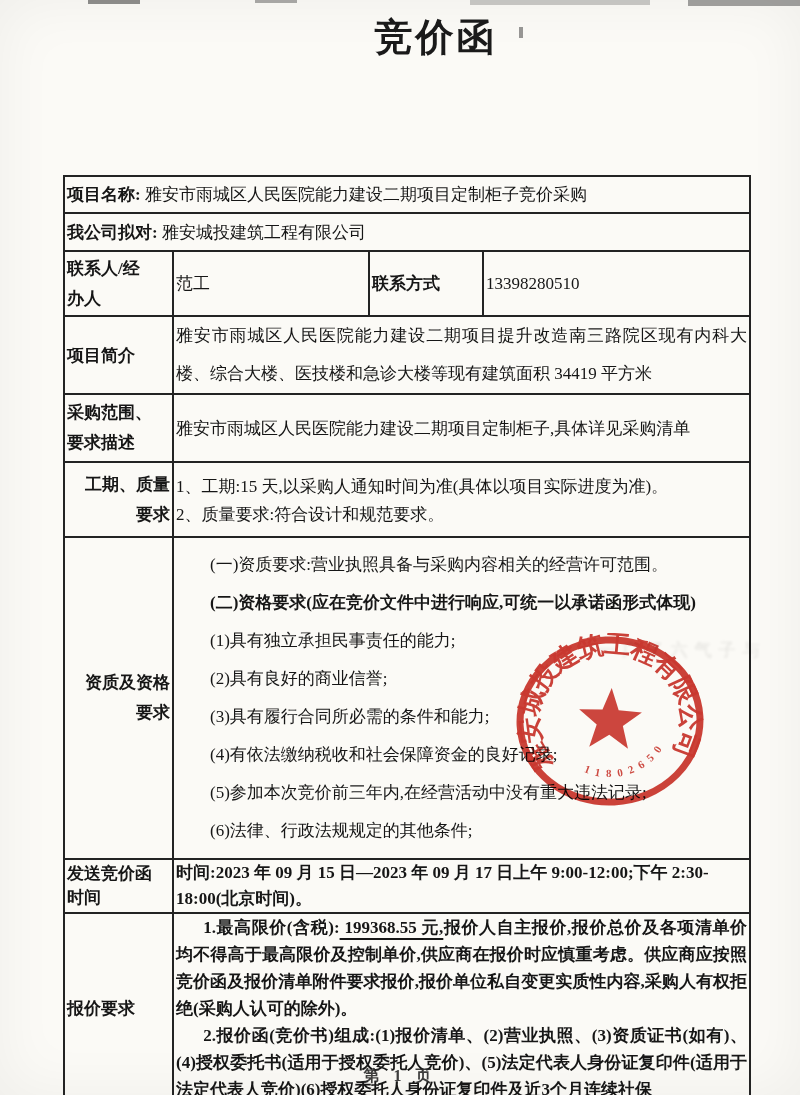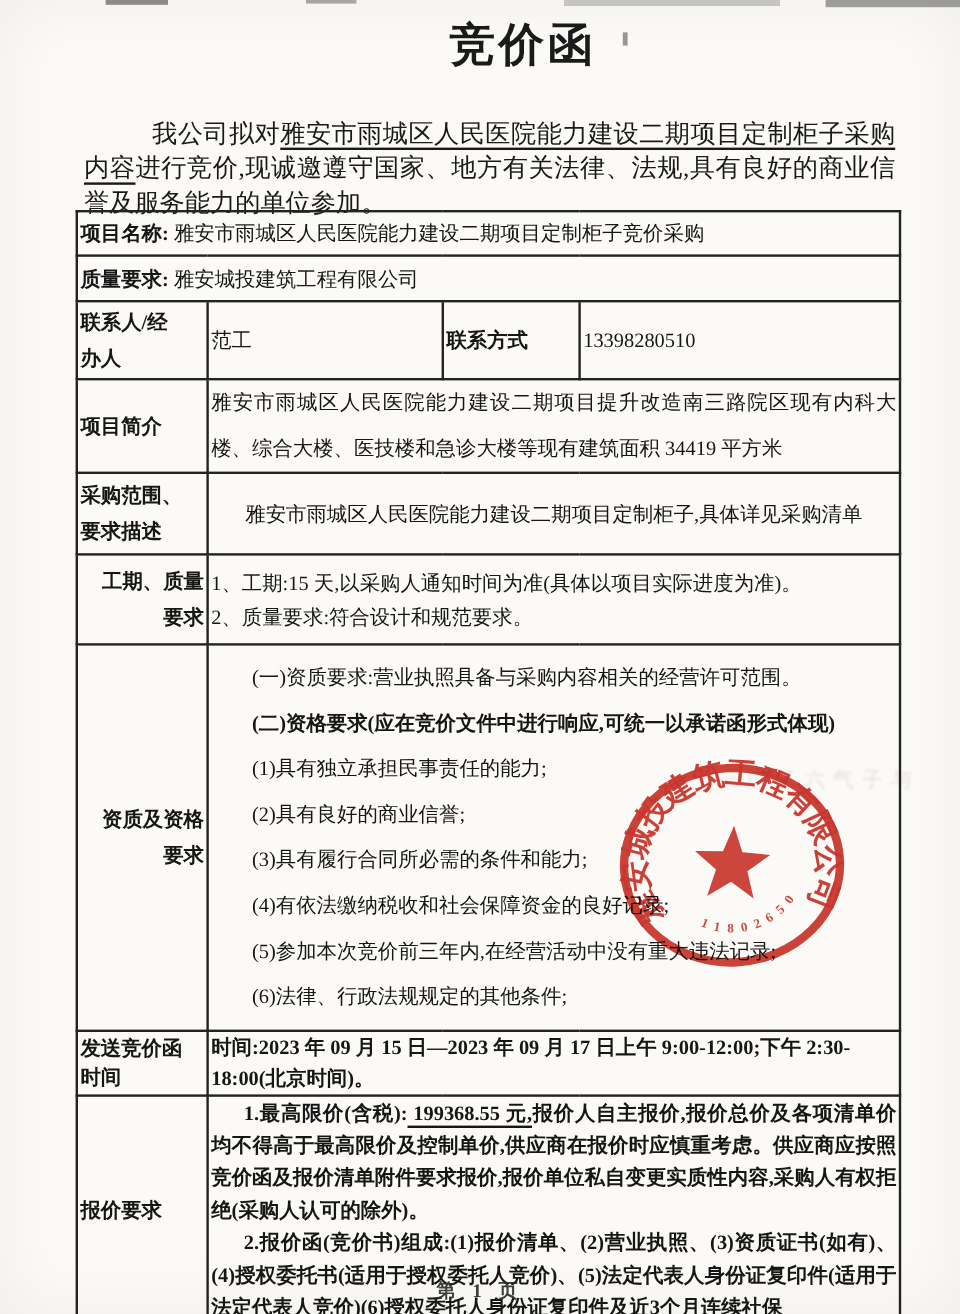--- a/index.html
+++ b/index.html
@@ -27,21 +27,21 @@
   }
   table.doc td{
     border:2px solid #232323;padding:0 2px;vertical-align:middle;overflow:hidden;
   }
   .lbl{font-weight:700;}
   .inline-lbl{font-weight:700;}
   td.toppad{vertical-align:top;padding-top:10px;}
   .lline{display:block;line-height:30px;}
   .ctr{text-align:right;}
   .brief-content{line-height:38px;text-align:justify;vertical-align:top;padding-top:4px;margin-top:10px;}
-  .scope-content{text-align:center;}
+  .scope-content{text-align:left;}
   .sched{line-height:26px;padding-top:2px;}
   .qual-cell{vertical-align:top;padding-top:12px;}
   .qline{height:38px;line-height:38px;text-indent:2em;white-space:nowrap;}
   .qline.bold{font-weight:700;}
   .send-content,.quote-cell{font-weight:600;}
   .send-content{line-height:26px;margin-left:32px;}
   .quote-cell{vertical-align:top;padding:5px 10px 0 10px;}
   .quote-cell p{margin:0;line-height:27px;text-align:justify;text-indent:1.6em;}
   .footer{
     position:absolute;top:1066px;left:0;width:800px;text-align:center;
@@ -67,37 +67,36 @@
 
   <div class="artifact" style="left:88px;top:0;width:52px;height:4px;opacity:.55"></div>
   <div class="artifact" style="left:255px;top:0;width:42px;height:3px;opacity:.4"></div>
   <div class="artifact" style="left:470px;top:0;width:180px;height:5px;opacity:.25"></div>
   <div class="artifact" style="left:688px;top:0;width:112px;height:6px;opacity:.45"></div>
   <div class="artifact" style="left:519px;top:27px;width:4px;height:11px;opacity:.5"></div>
   <div class="ghost">一广了六气子与</div>
 
   <div class="title">竞价函</div>
 
-  <p class="intro"><span>我公司拟对</span><span class="u">雅安市雨城区人民医院能力建设二期项目定制柜子采购内容</span><span>进行竞价,现诚邀遵守国家、地方有关法律、法规,具有良好的商业信誉及服务能力的单位参加。</span></p>
 
   <table class="doc">
     <colgroup>
         <col style="width:109px">
         <col style="width:196px">
         <col style="width:114px">
         <col style="width:267px">
       </colgroup>
 
     <tbody>
         <tr style="height:37px">
       <td colspan="4"><span class="inline-lbl">项目名称:</span> <span>雅安市雨城区人民医院能力建设二期项目定制柜子竞价采购</span></td>
     </tr>
 
     <tr style="height:38px">
-      <td colspan="4"><span class="inline-lbl">质量要求:</span> <span>雅安城投建筑工程有限公司</span></td>
+      <td colspan="4"><span class="inline-lbl">我公司拟对:</span> <span>雅安城投建筑工程有限公司</span></td>
     </tr>
 
     <tr style="height:65px">
       <td class="lbl toppad">
         <span class="lline">联系人/经</span>
         <span class="lline">办人</span>
       </td>
       <td class="toppad">范工</td>
       <td class="lbl toppad">联系方式</td>
       <td class="toppad" style="font-family:'Liberation Serif',serif">13398280510</td>

